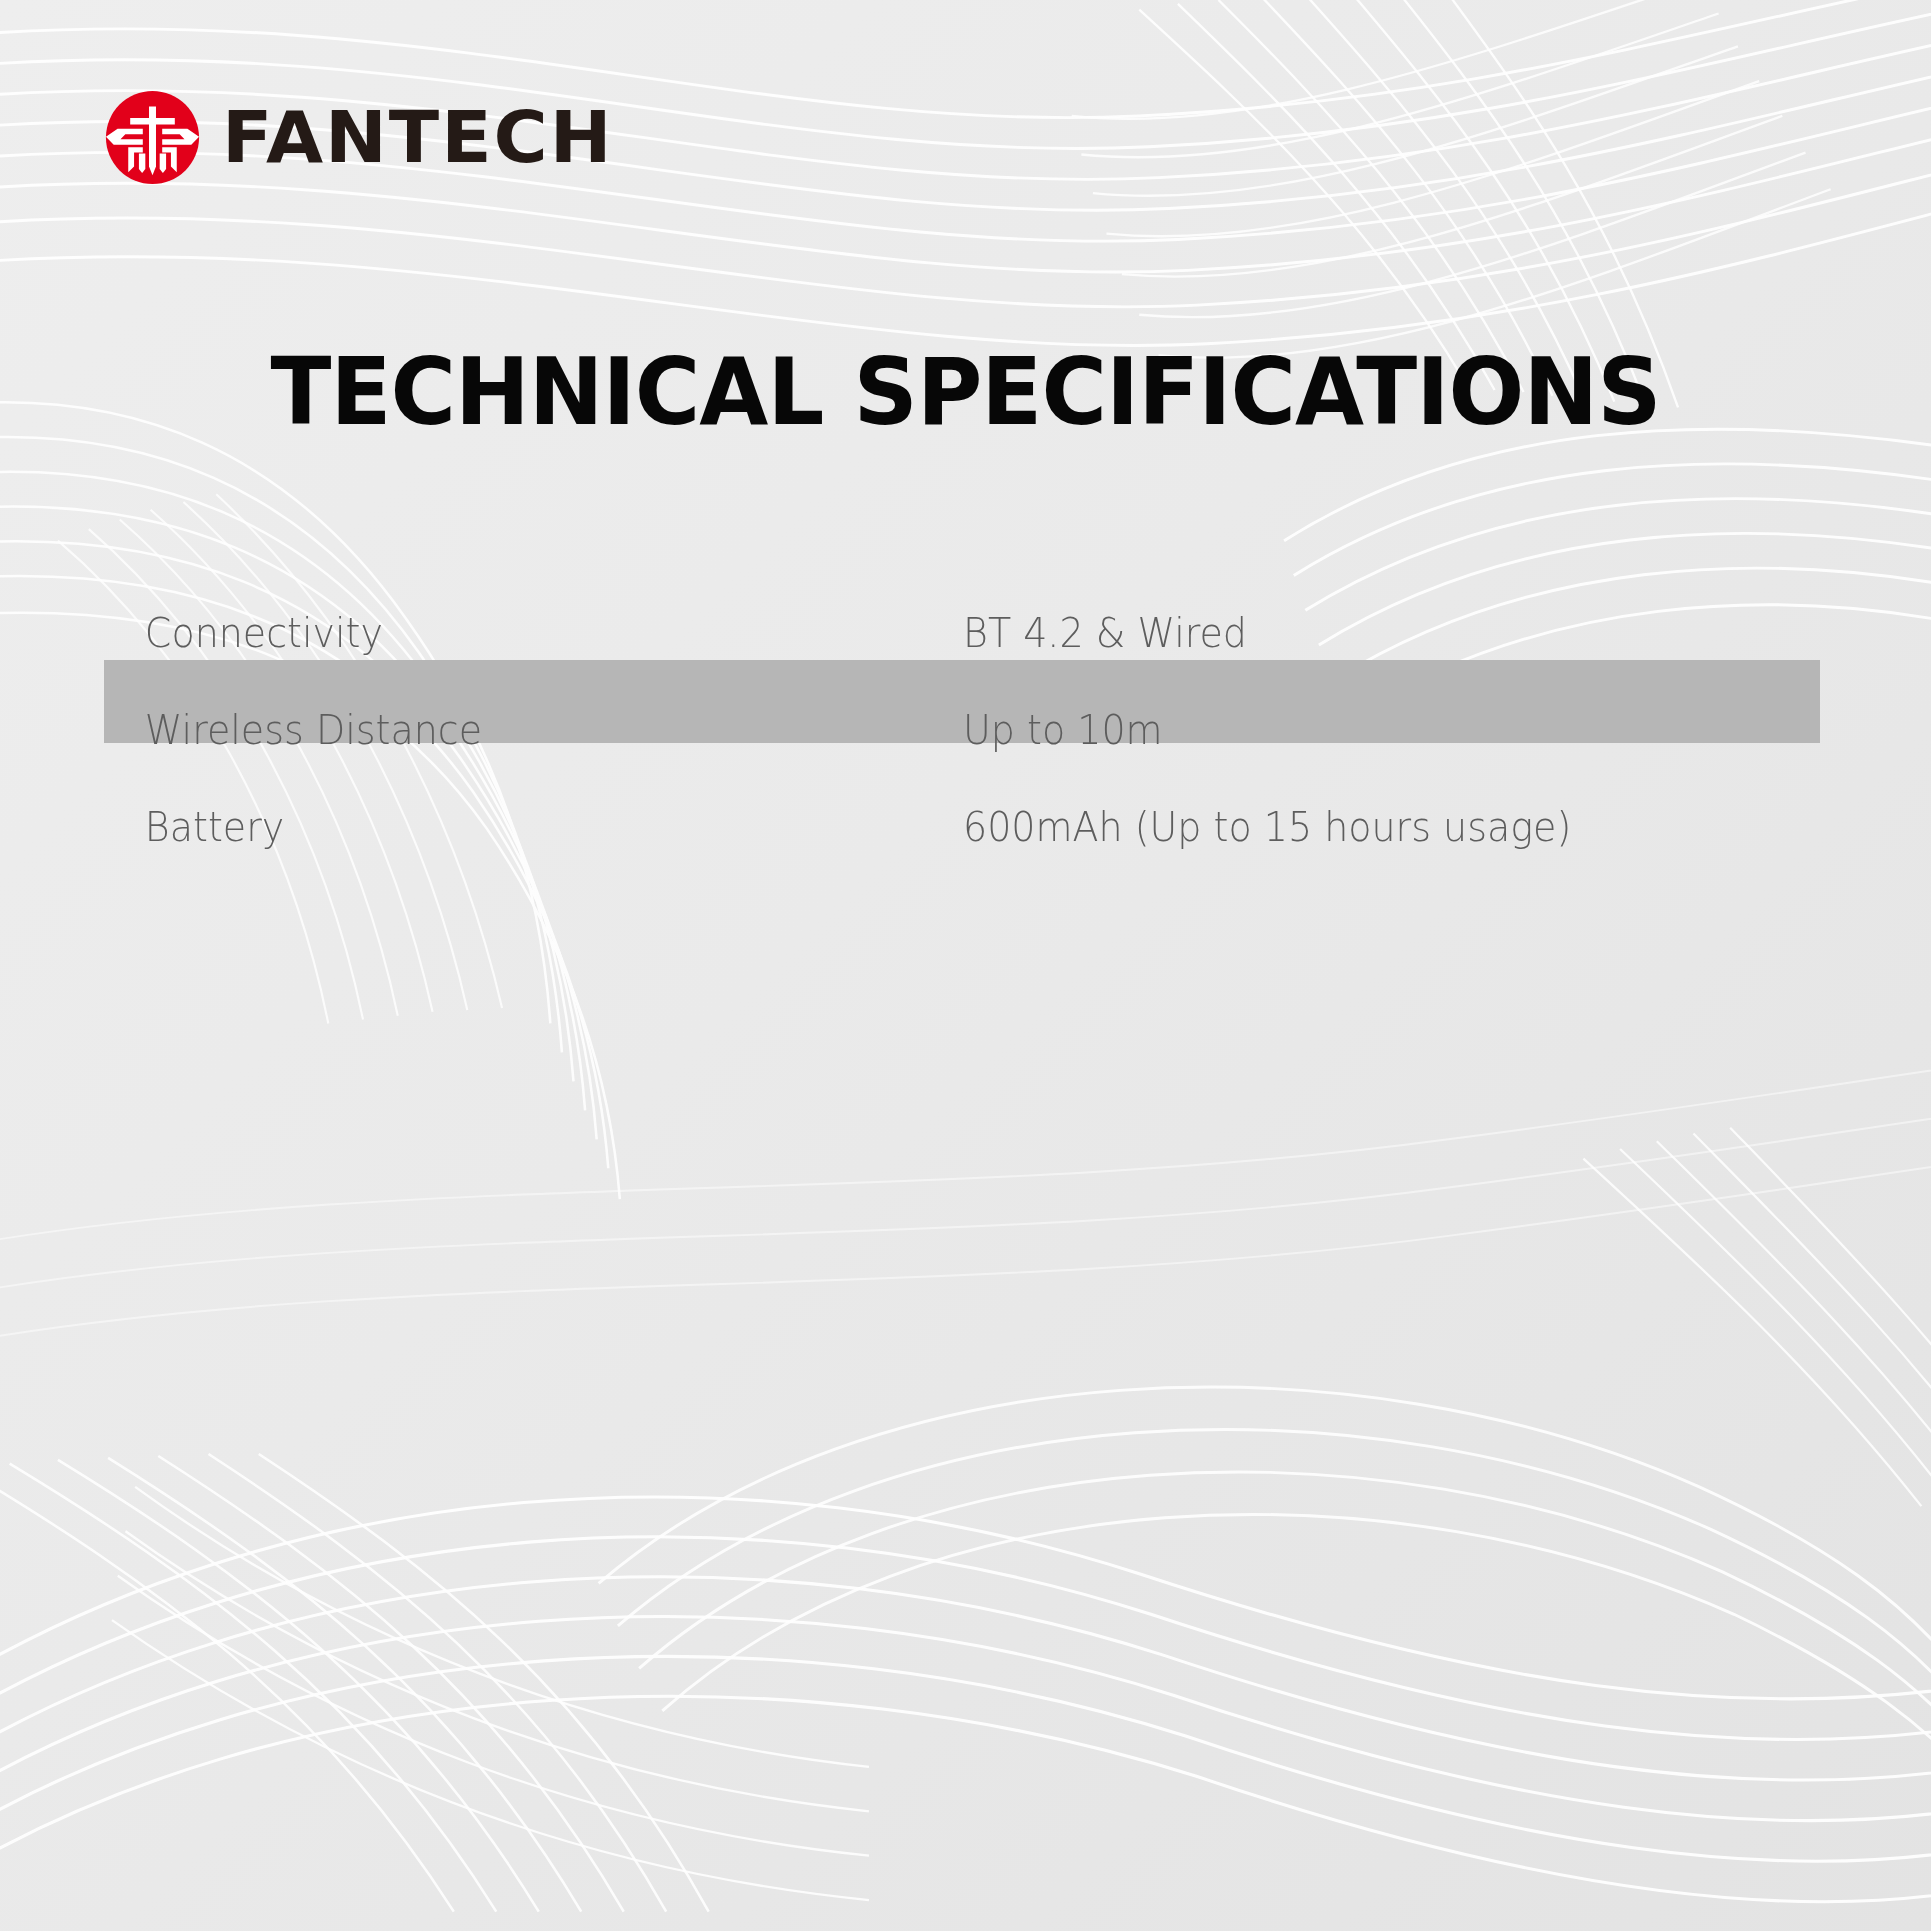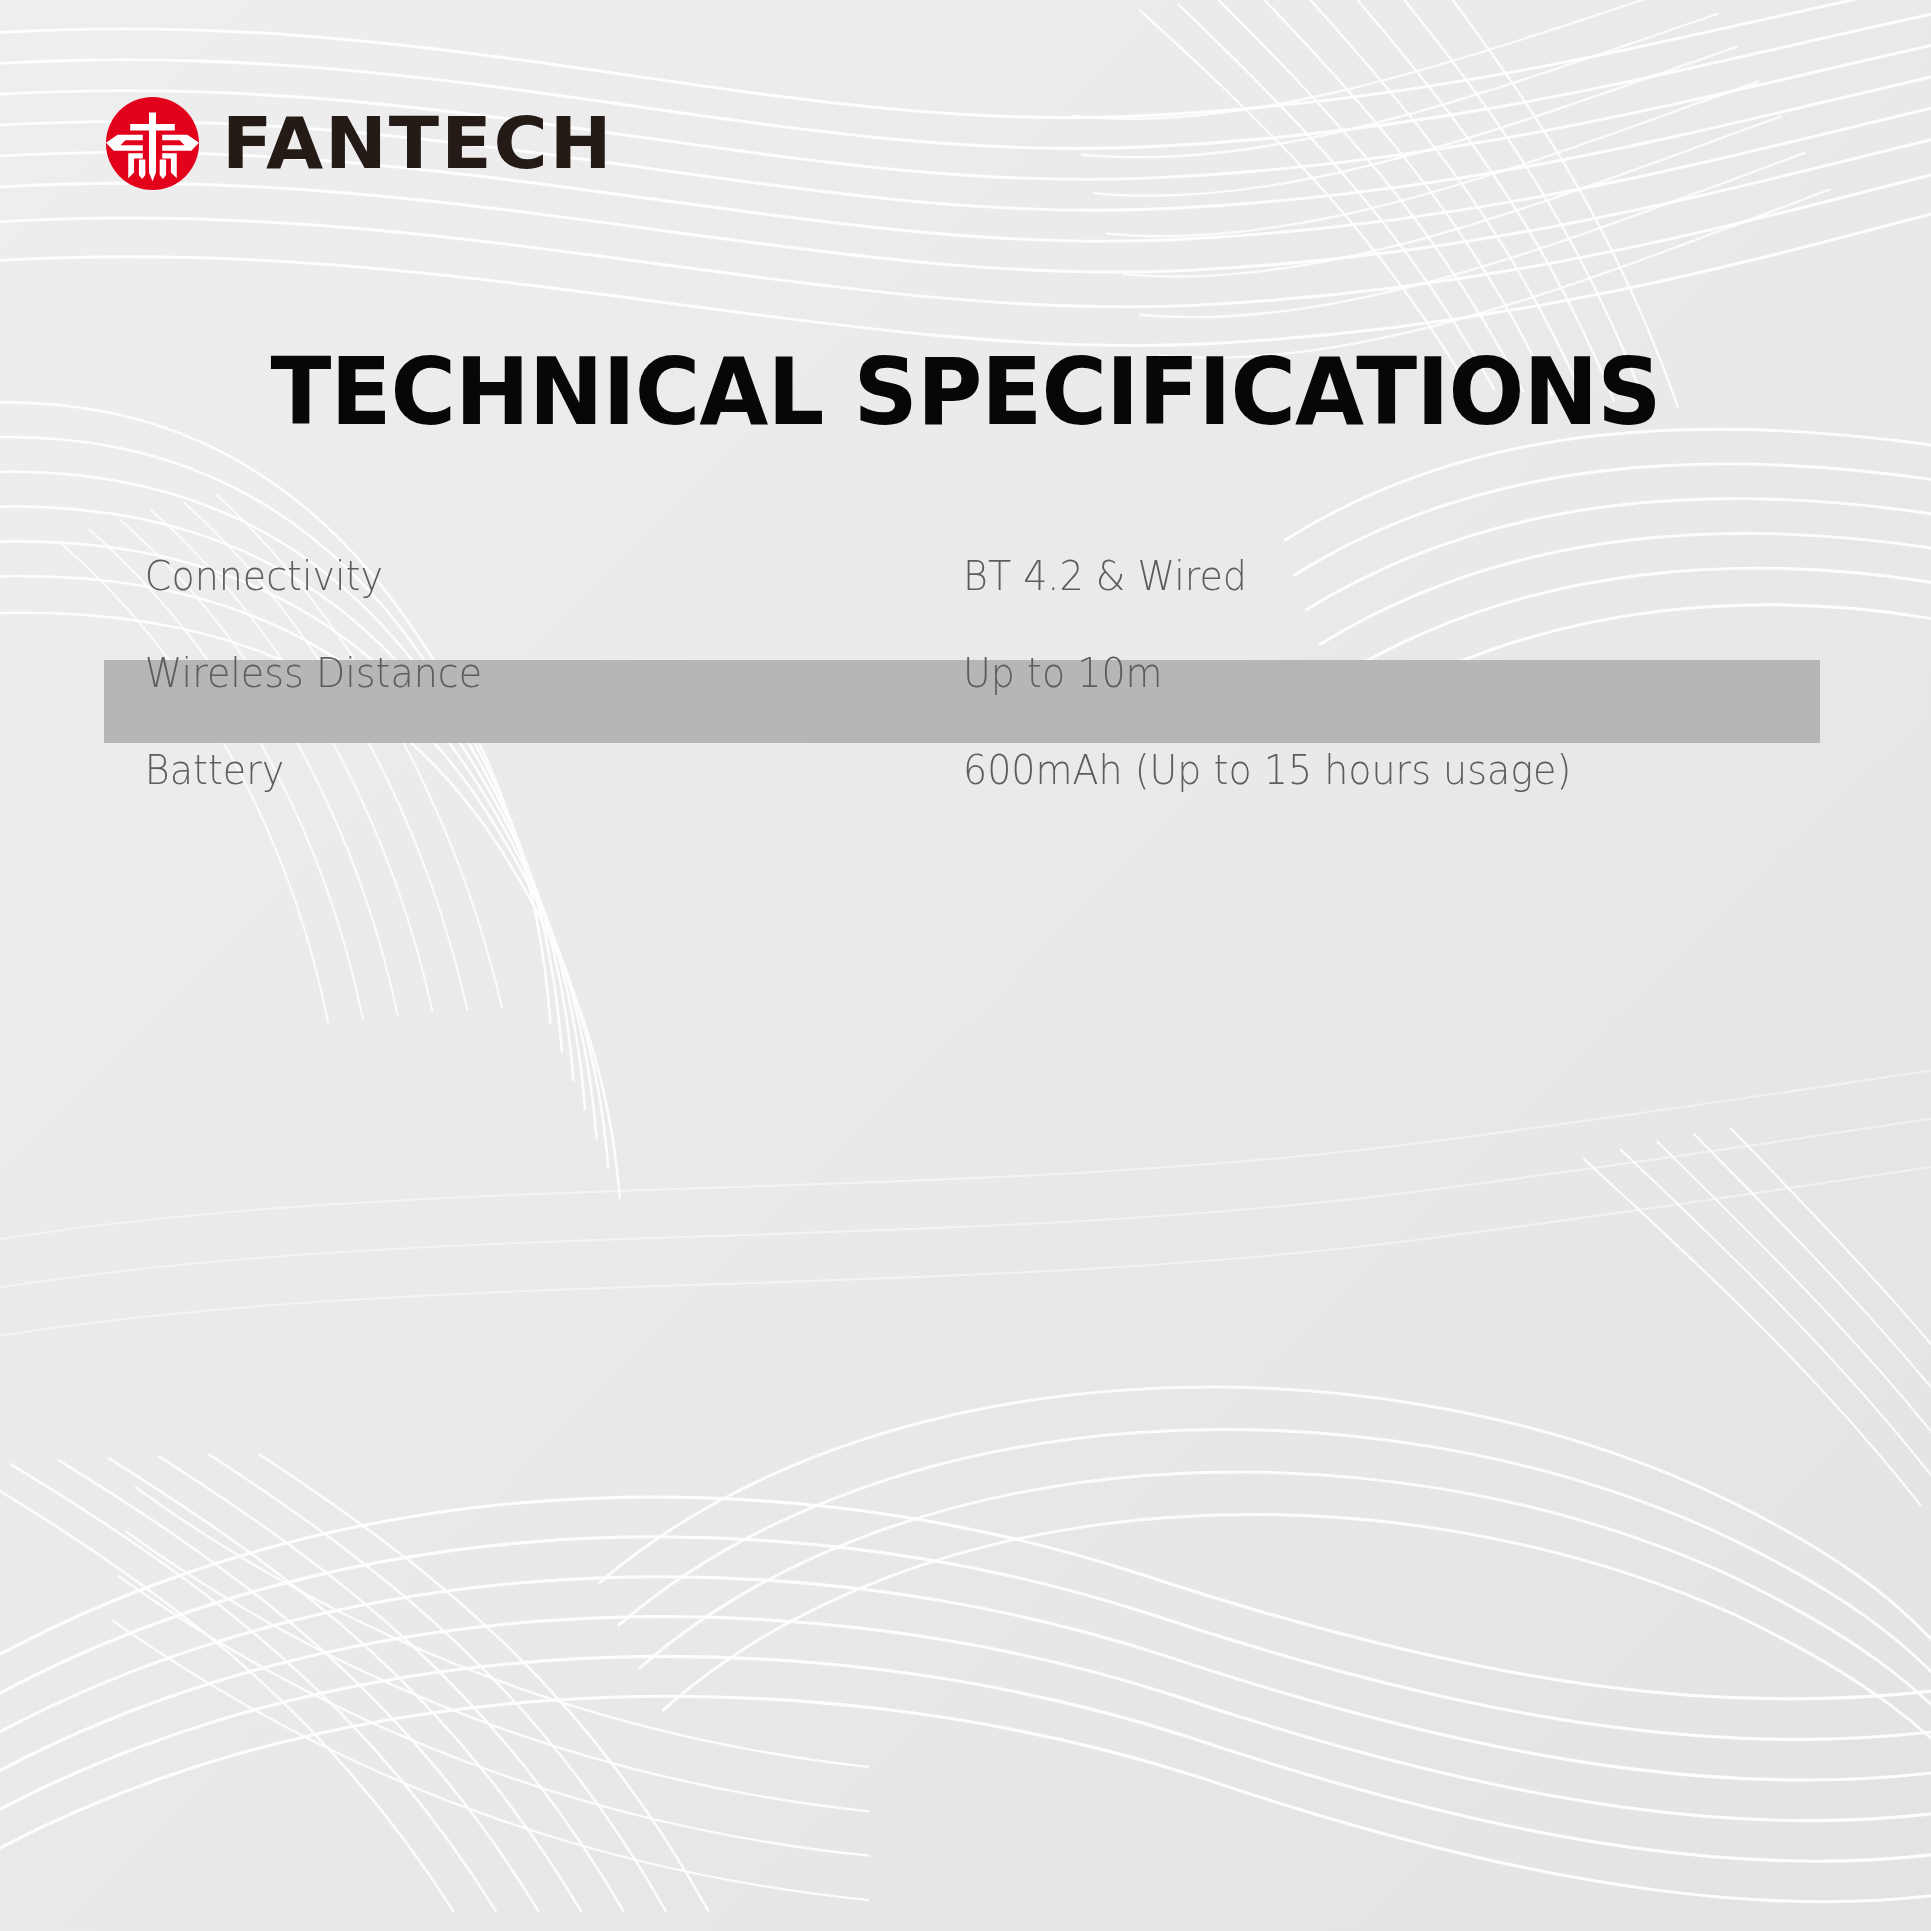--- a/index.html
+++ b/index.html
@@ -19,21 +19,21 @@
   
   #bg-pattern {
     position:absolute; inset:0;
     width:1931px; height:1931px;
     pointer-events:none;
   }
 
   
   #logo-block {
     position:absolute;
-    left:104px; top:95px;
+    left:104px; top:89px;
     display:flex; align-items:center; gap:21px;
   }
   #logo-mark { width:97px; height:97px; display:block; }
   #logo-word {
     font-family:"DejaVu Sans", sans-serif;
     font-weight:bold;
     font-size:71px;
     letter-spacing:1.9px;
     color:#241a16;
     line-height:1;
@@ -59,21 +59,21 @@
   
   #spec-table {
     position:absolute;
     left:104px; top:556px;
     width:1716px;
   }
   .spec-row {
     position:relative;
     height:97px;
     display:flex;
-    align-items:flex-start;
+    align-items:flex-end;
   }
   .spec-row .stripe {
     position:absolute;
     left:0; right:0;
     top:6.8px; height:83px;
     background:#b6b6b6;
     z-index:0;
   }
   .spec-cell {
     position:relative;

